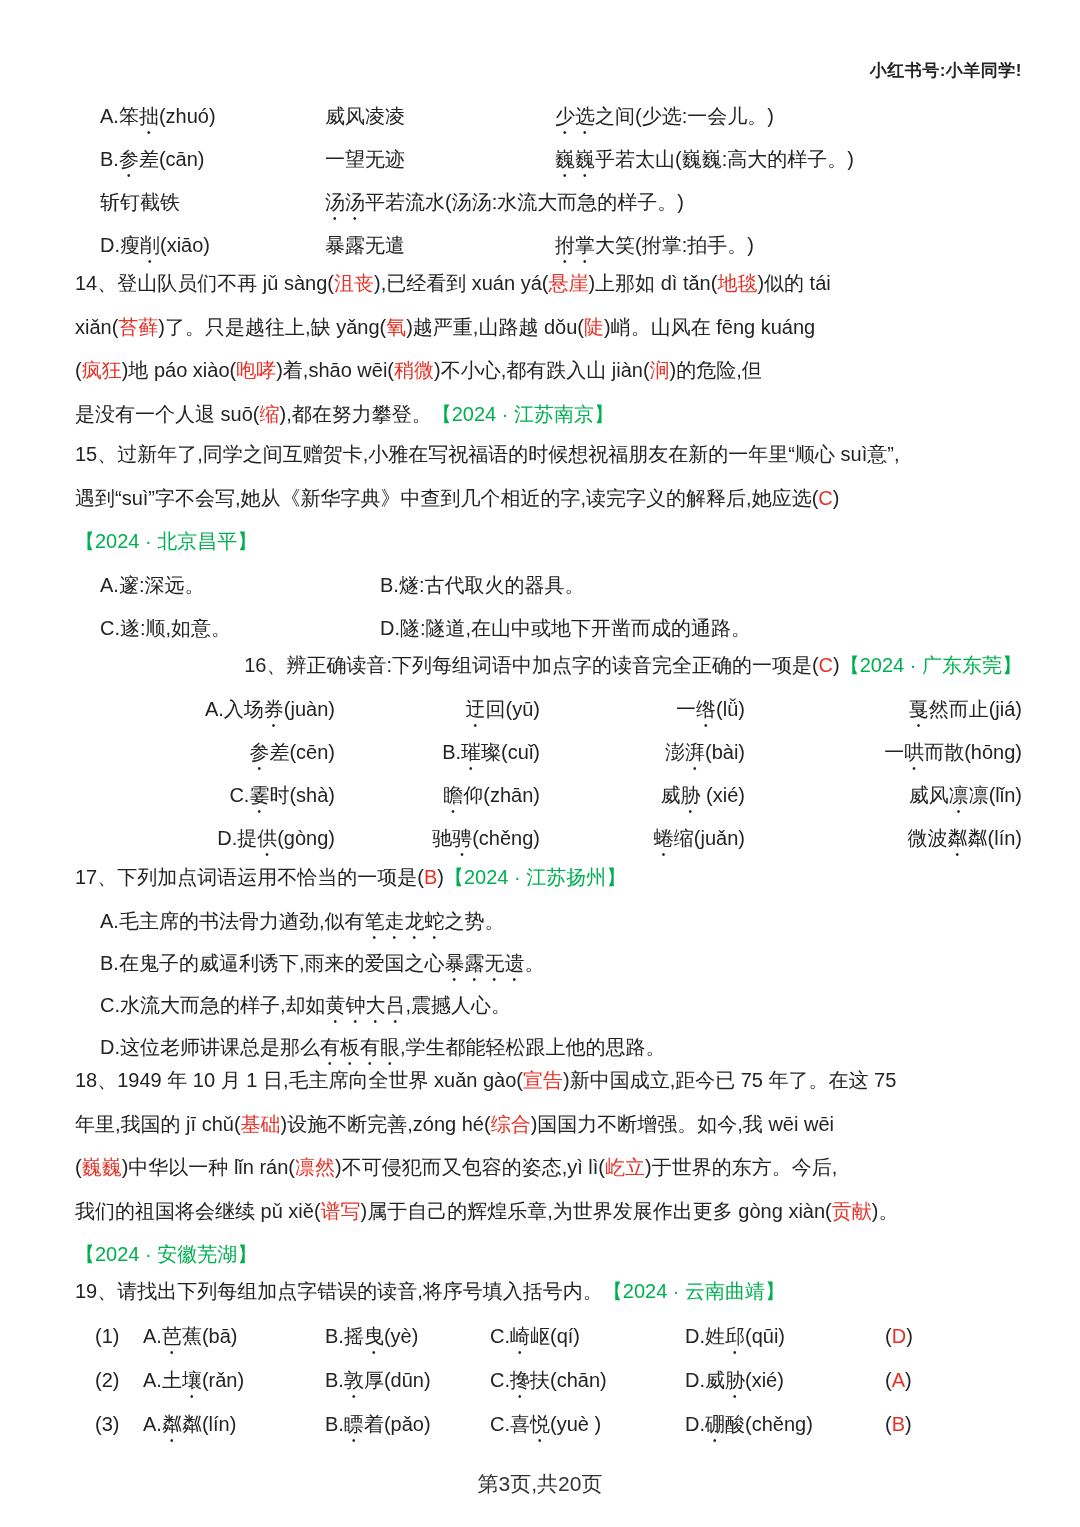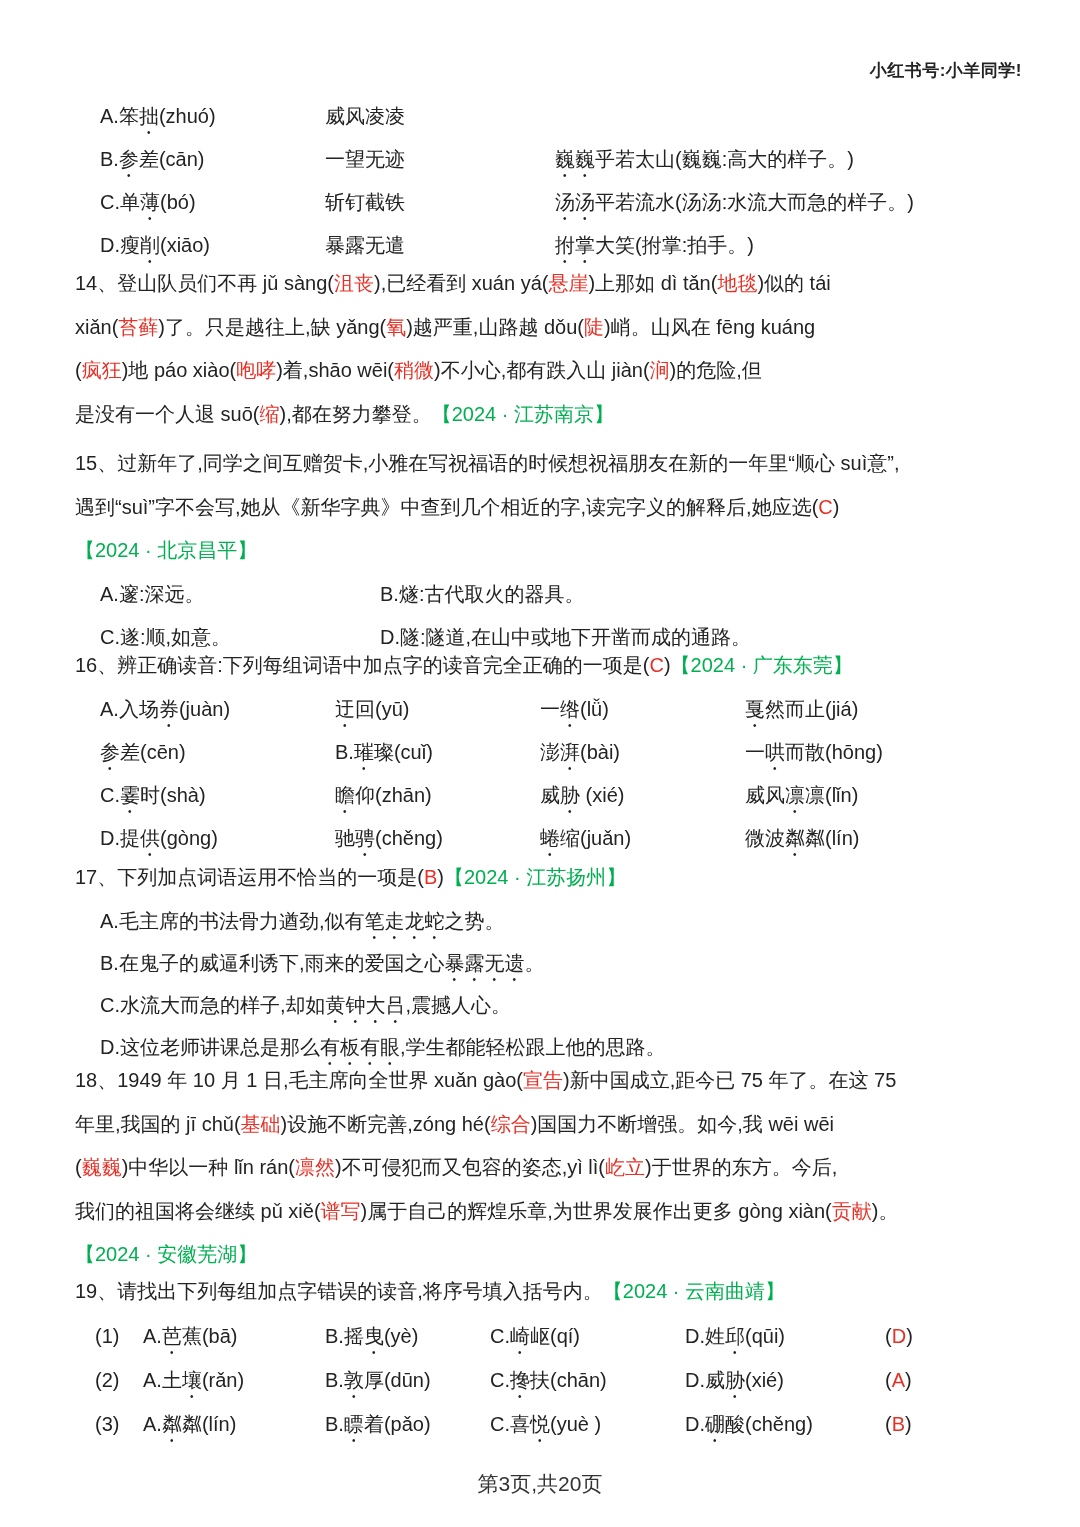--- a/index.html
+++ b/index.html
@@ -38,62 +38,62 @@
 <body>
 
 <div class="page">
 
   <div class="abs header-note">小红书号:小羊同学!</div>
 
   <div class="abs" style="top:80px; left:100px; right:58px;">
     <div class="g3 row">
       <span class="cell"><span>A.笨</span><span class="seg-e">拙</span><span>(zhuó)</span></span>
       <span class="cell"><span>威风凌凌</span></span>
+      <span class="cell"><span class="seg-e">少选</span><span>之间(少选:一会儿。)</span></span>
     </div>
     <div class="g3 row">
       <span class="cell"><span>B.</span><span class="seg-e">参</span><span>差(cān)</span></span>
       <span class="cell"><span>一望无迹</span></span>
       <span class="cell"><span class="seg-e">巍巍</span><span>乎若太山(巍巍:高大的样子。)</span></span>
     </div>
     <div class="g3 row">
-      <span class="cell"><span>C.单</span><span class="seg-e">薄</span><span>(bó)</span></span>
       <span class="cell"><span>斩钉截铁</span></span>
       <span class="cell"><span class="seg-e">汤汤</span><span>平若流水(汤汤:水流大而急的样子。)</span></span>
     </div>
     <div class="g3 row">
       <span class="cell"><span>D.瘦</span><span class="seg-e">削</span><span>(xiāo)</span></span>
       <span class="cell"><span>暴露无遣</span></span>
       <span class="cell"><span class="seg-e">拊掌</span><span>大笑(拊掌:拍手。)</span></span>
     </div>
   </div>
 
   <div class="abs" style="top:247px; left:75px; right:58px;">
     <div class="line"><span>14、登山队员们不再 jǔ sàng(</span><span class="seg-r">沮丧</span><span>),已经看到 xuán yá(</span><span class="seg-r">悬崖</span><span>)上那如 dì tǎn(</span><span class="seg-r">地毯</span><span>)似的 tái</span></div>
     <div class="line"><span>xiǎn(</span><span class="seg-r">苔藓</span><span>)了。只是越往上,缺 yǎng(</span><span class="seg-r">氧</span><span>)越严重,山路越 dǒu(</span><span class="seg-r">陡</span><span>)峭。山风在 fēng kuáng</span></div>
     <div class="line"><span>(</span><span class="seg-r">疯狂</span><span>)地 páo xiào(</span><span class="seg-r">咆哮</span><span>)着,shāo wēi(</span><span class="seg-r">稍微</span><span>)不小心,都有跌入山 jiàn(</span><span class="seg-r">涧</span><span>)的危险,但</span></div>
     <div class="line"><span>是没有一个人退 suō(</span><span class="seg-r">缩</span><span>),都在努力攀登。</span><span class="seg-g">【2024 · 江苏南京】</span></div>
   </div>
 
-  <div class="abs" style="top:427px; left:75px; right:58px;">
+  <div class="abs" style="top:418px; left:75px; right:58px;">
     <div class="line"><span>15、过新年了,同学之间互赠贺卡,小雅在写祝福语的时候想祝福朋友在新的一年里“顺心 suì意”,</span></div>
     <div class="line"><span>遇到“suì”字不会写,她从《新华字典》中查到几个相近的字,读完字义的解释后,她应选(</span><span class="seg-r">C</span><span>)</span></div>
     <div class="line"><span class="seg-g">【2024 · 北京昌平】</span></div>
     <div class="indent">
       <div class="g2 row">
         <span class="cell"><span>A.邃:深远。</span></span>
         <span class="cell"><span>B.燧:古代取火的器具。</span></span>
       </div>
       <div class="g2 row">
         <span class="cell"><span>C.遂:顺,如意。</span></span>
         <span class="cell"><span>D.隧:隧道,在山中或地下开凿而成的通路。</span></span>
       </div>
     </div>
   </div>
 
-  <div class="abs" style="top:629px; left:75px; right:58px;">
+  <div class="abs" style="top:629px; left:75px; right:58px;text-align:right;">
     <div class="line"><span>16、辨正确读音:下列每组词语中加点字的读音完全正确的一项是(</span><span class="seg-r">C</span><span>)</span><span class="seg-g">【2024 · 广东东莞】</span></div>
     <div class="indent">
       <div class="g4 row">
         <span class="cell"><span>A.入场</span><span class="seg-e">券</span><span>(juàn)</span></span>
         <span class="cell"><span class="seg-e">迂</span><span>回(yū)</span></span>
         <span class="cell"><span>一</span><span class="seg-e">绺</span><span>(lǚ)</span></span>
         <span class="cell"><span class="seg-e">戛</span><span>然而止(jiá)</span></span>
       </div>
       <div class="g4 row">
         <span class="cell"><span class="seg-e">参</span><span>差(cēn)</span></span>

